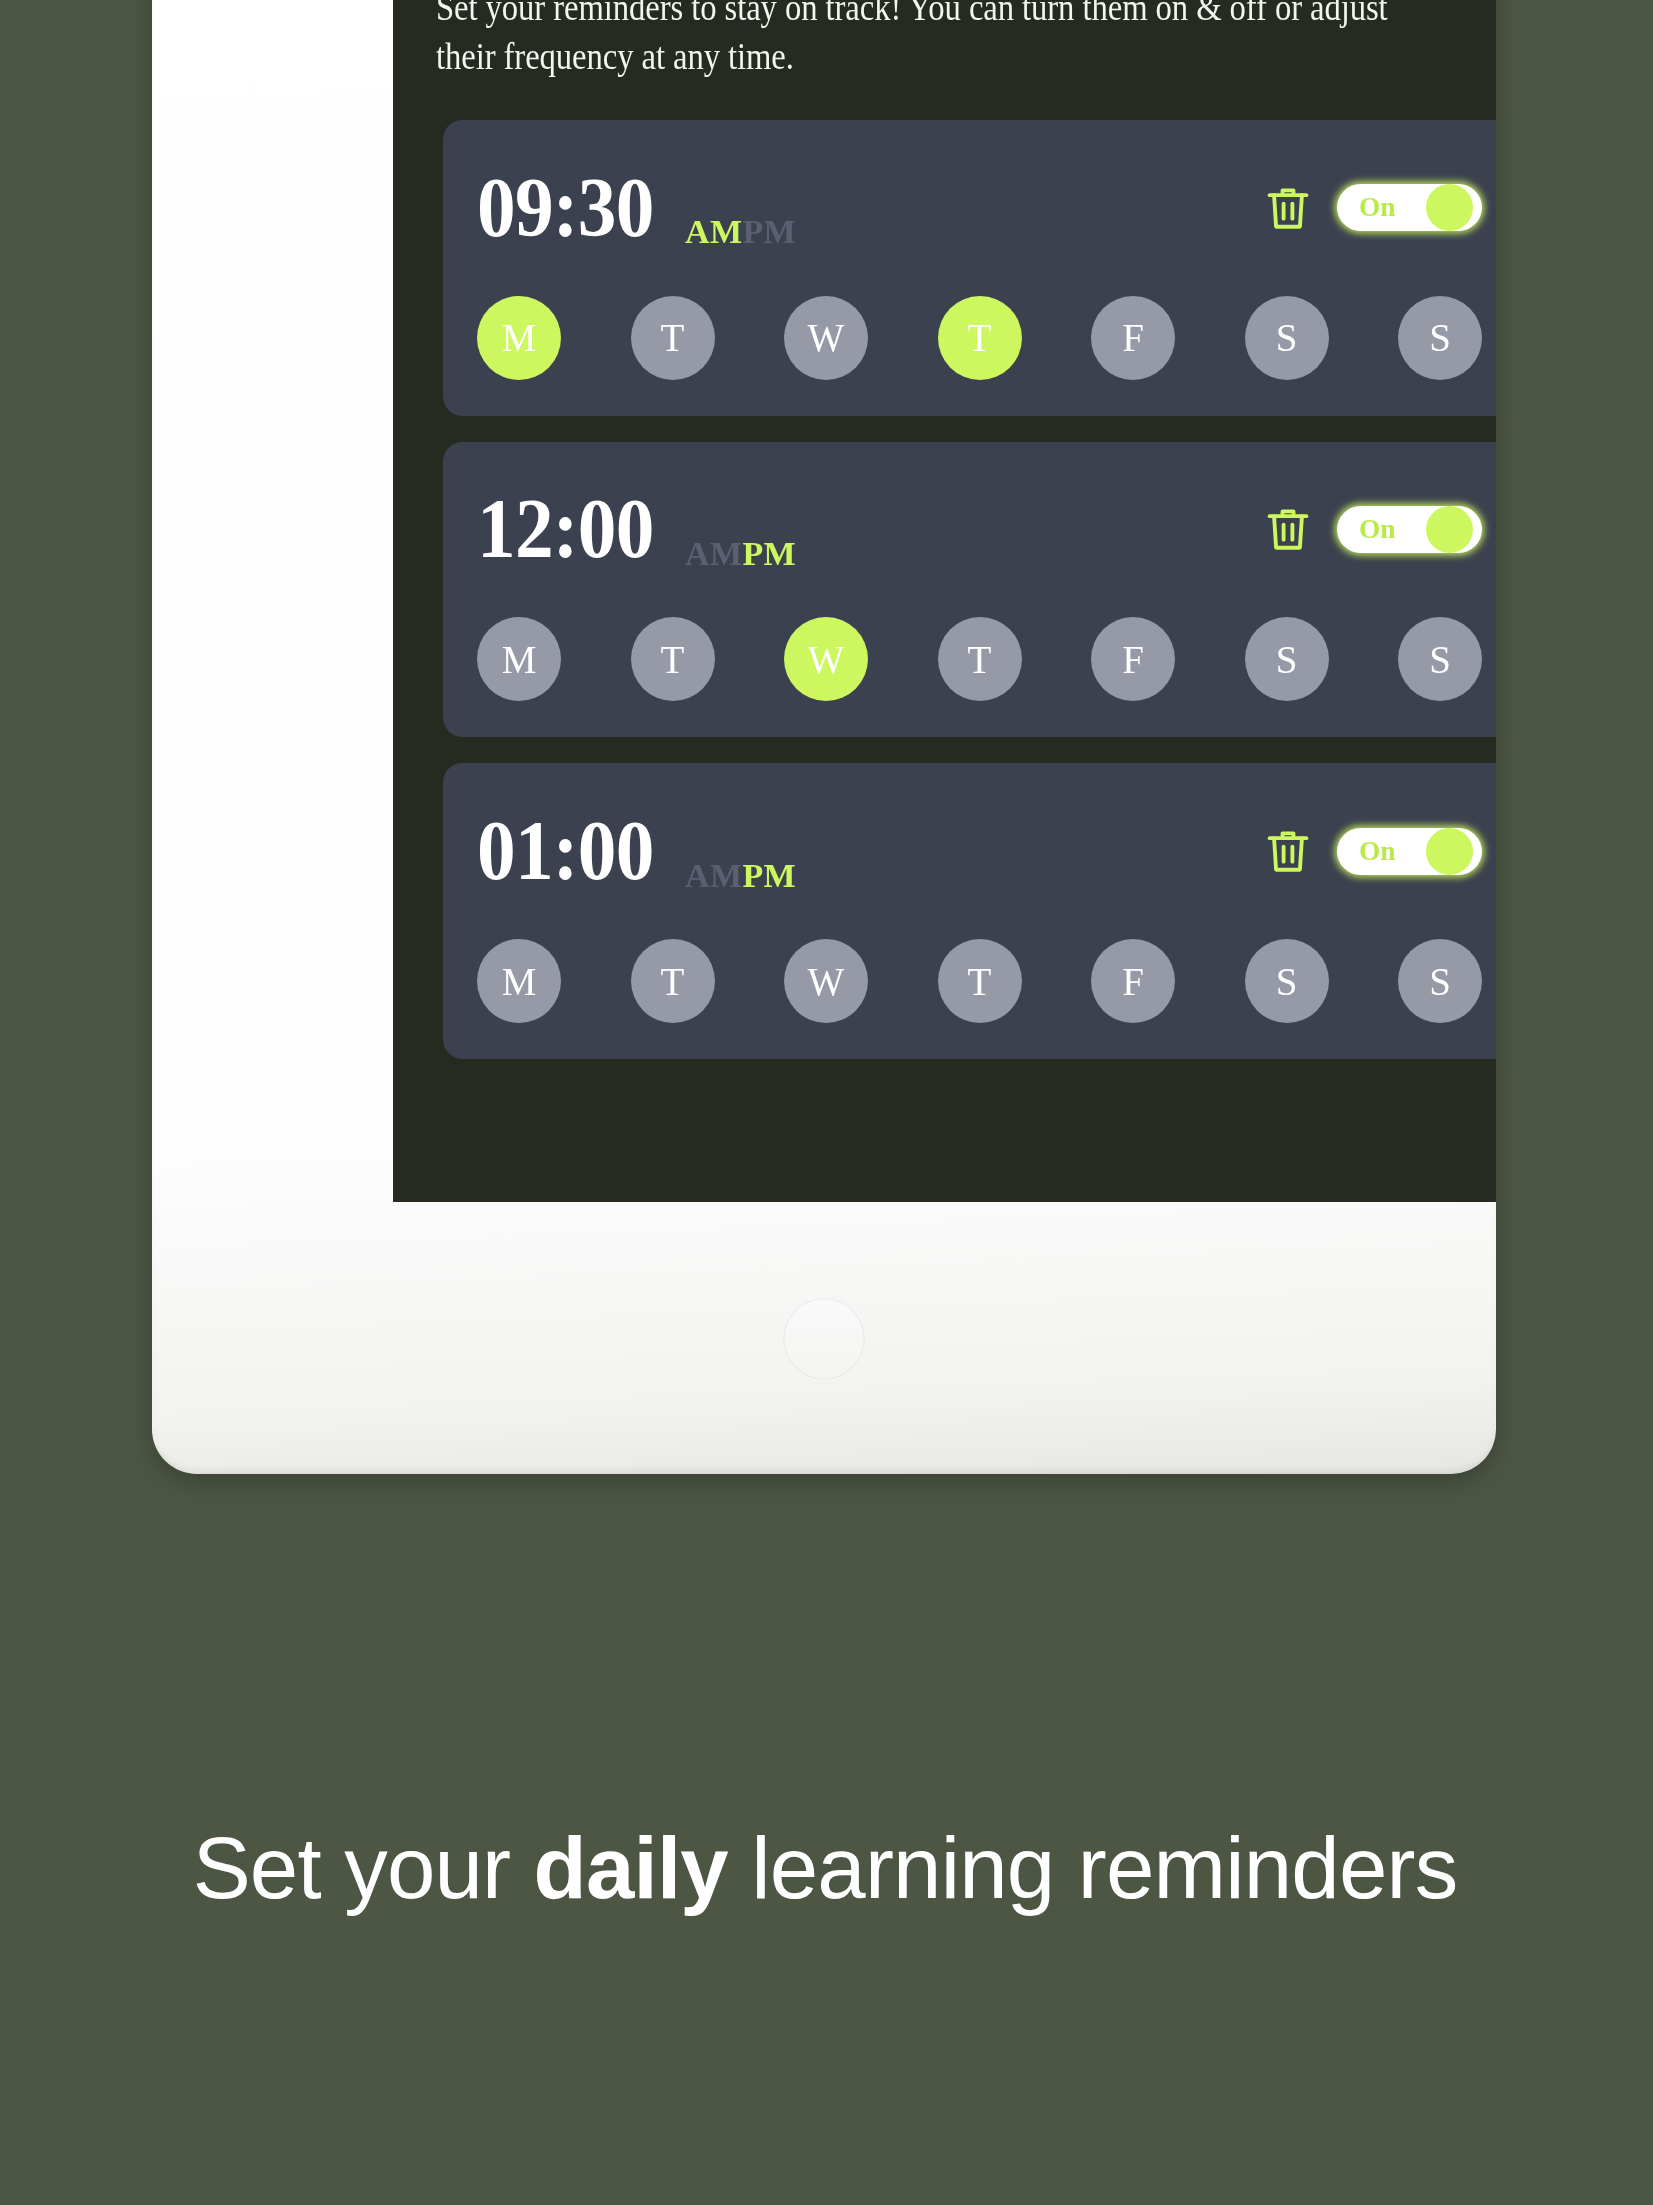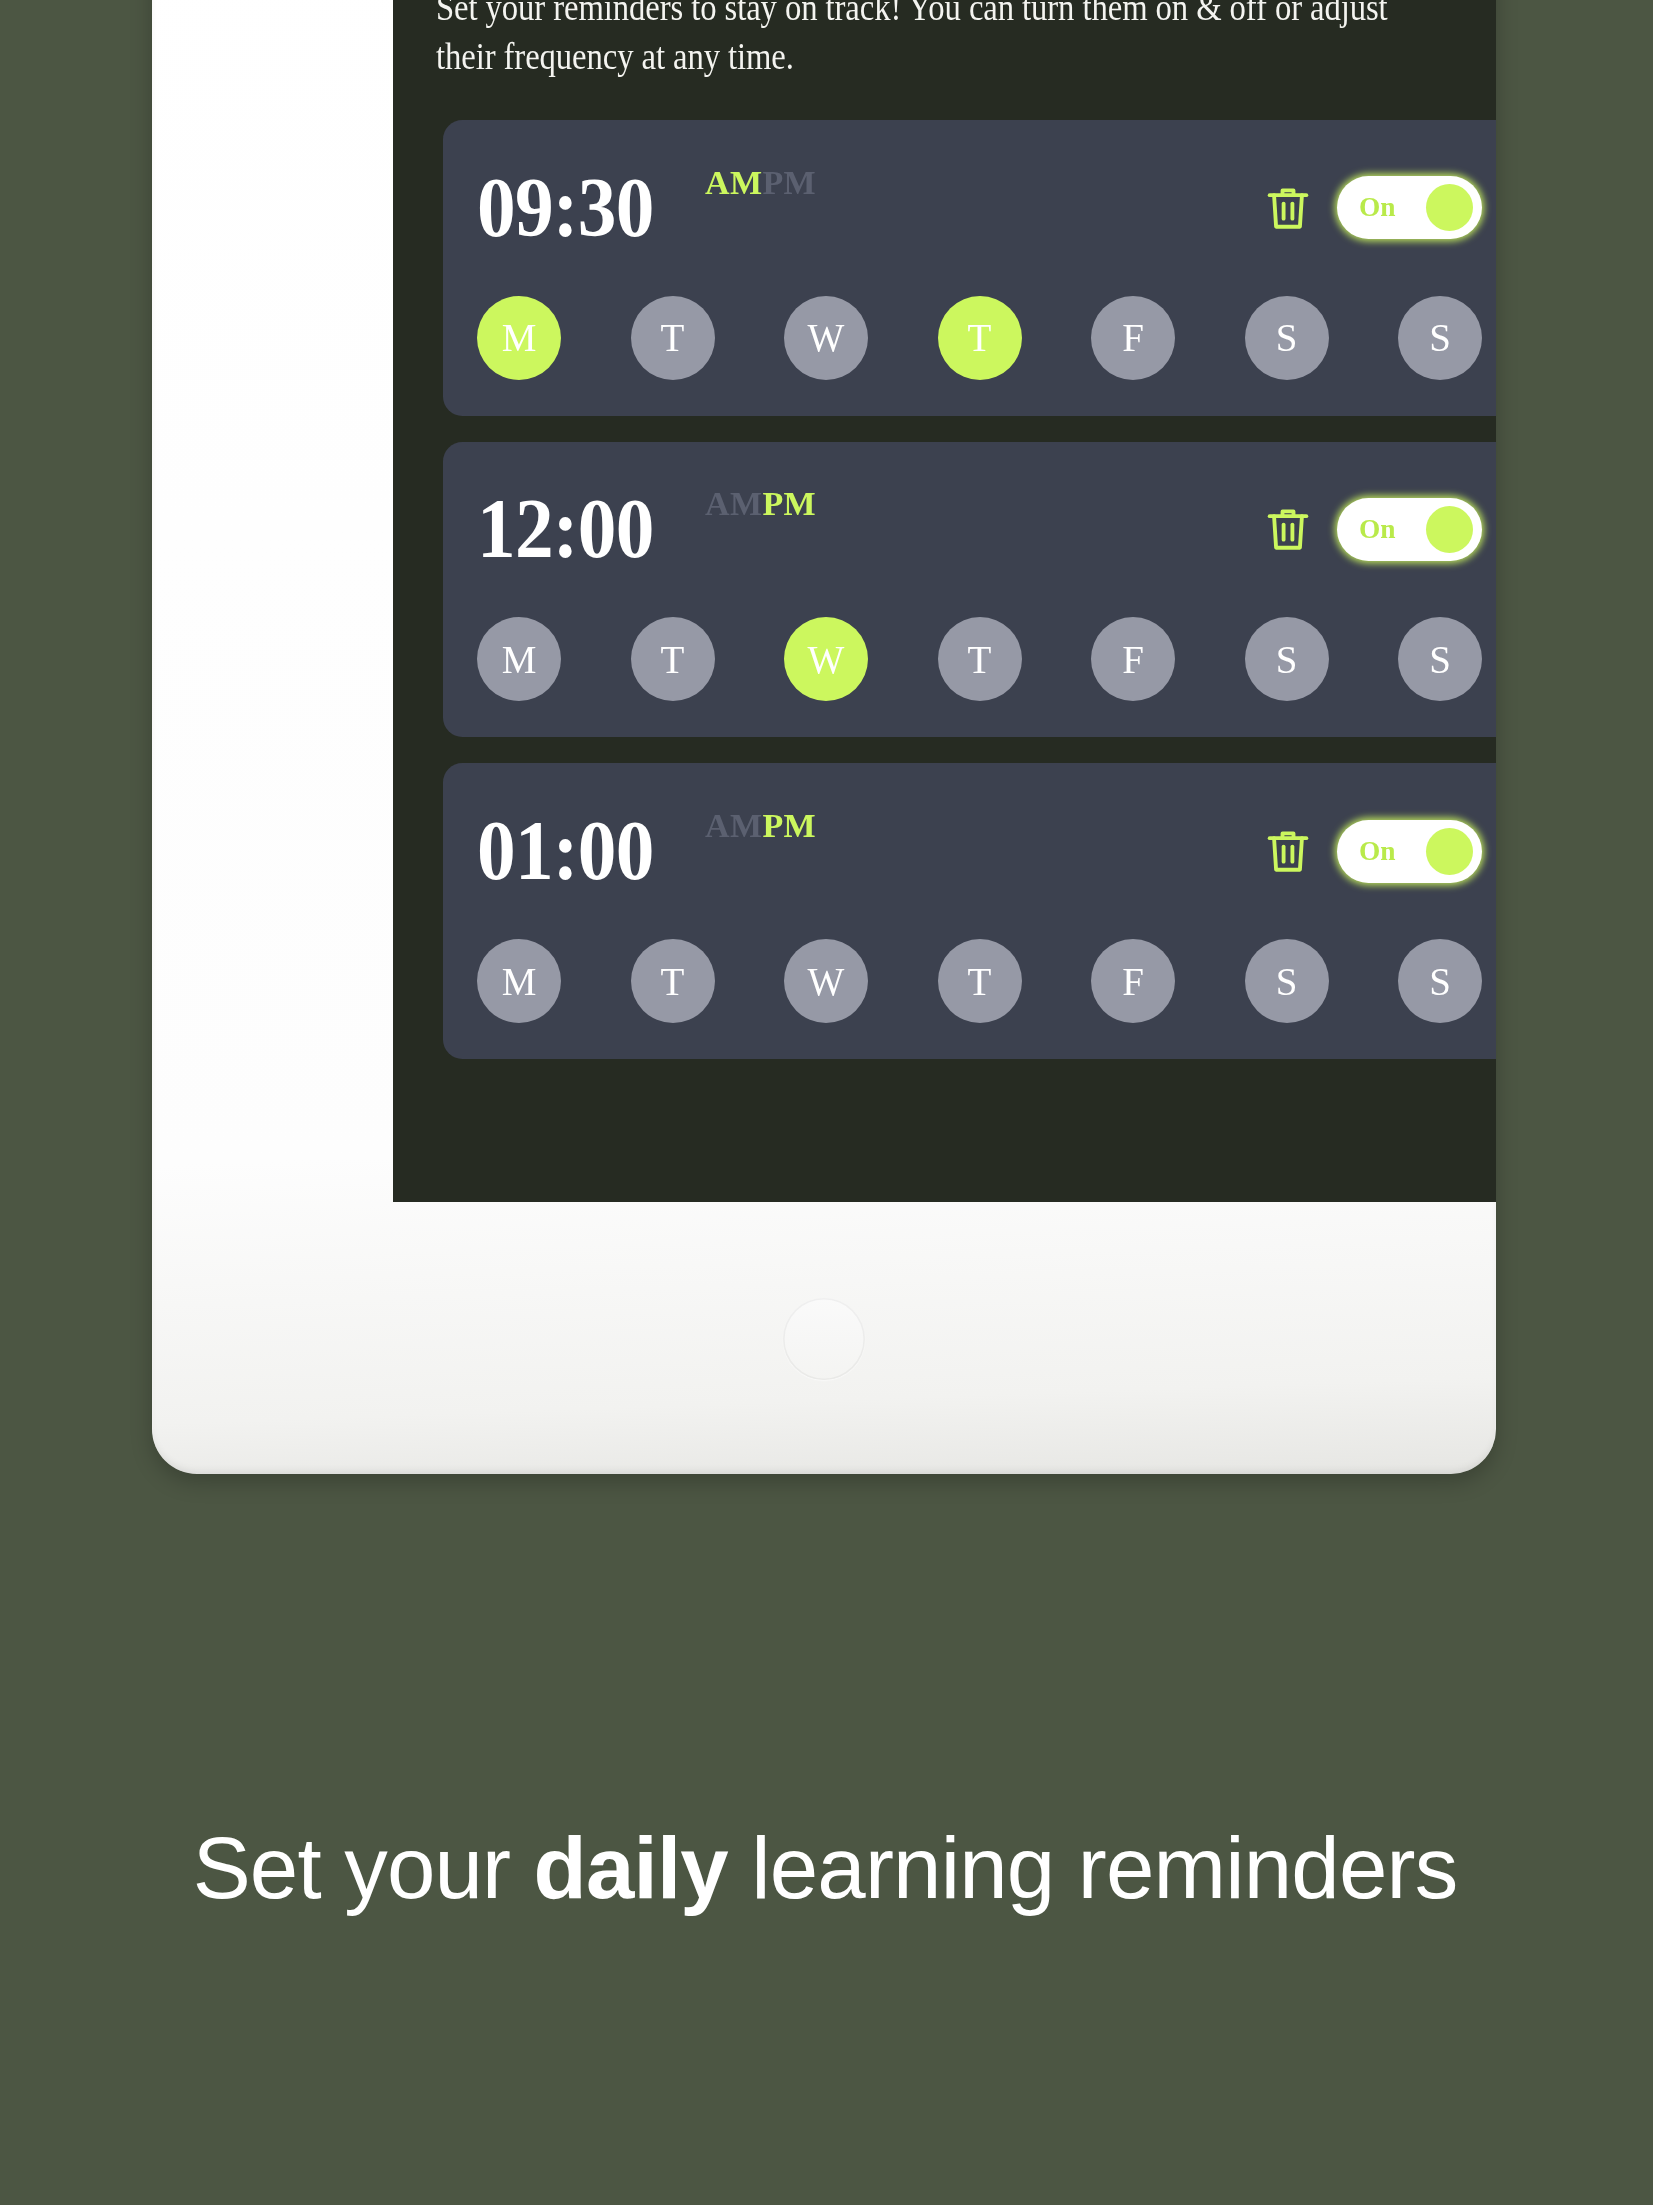--- a/index.html
+++ b/index.html
@@ -87,22 +87,21 @@
   }
 
   .card-top {
     display: flex;
     align-items: center;
     height: 121px;
   }
 
   .time-block {
     display: flex;
-    align-items: flex-start;
-    gap: 20px;
+    align-items: flex-end;
   }
   .time-digits {
     color: #ffffff;
     font-family: "Liberation Serif", serif;
     font-size: 84px;
     font-weight: 700;
     line-height: 1;
     letter-spacing: -0.8px;
     transform: scaleX(0.92);
     transform-origin: left center;
@@ -127,21 +126,21 @@
     margin-left: auto;
     display: flex;
     align-items: center;
     gap: 27.4px;
   }
 
   .trash-icon { width: 44px; height: 48px; display: block; }
 
   .toggle {
     width: 145px;
-    height: 63px;
+    height: 47px;
     border-radius: 31.5px;
     background: #ffffff;
     box-shadow: 0 0 7.3px 2.4px rgba(204,247,94,0.85);
     display: flex;
     align-items: center;
     justify-content: space-between;
     padding: 0 9px;
     box-sizing: border-box;
   }
   .toggle-label {

